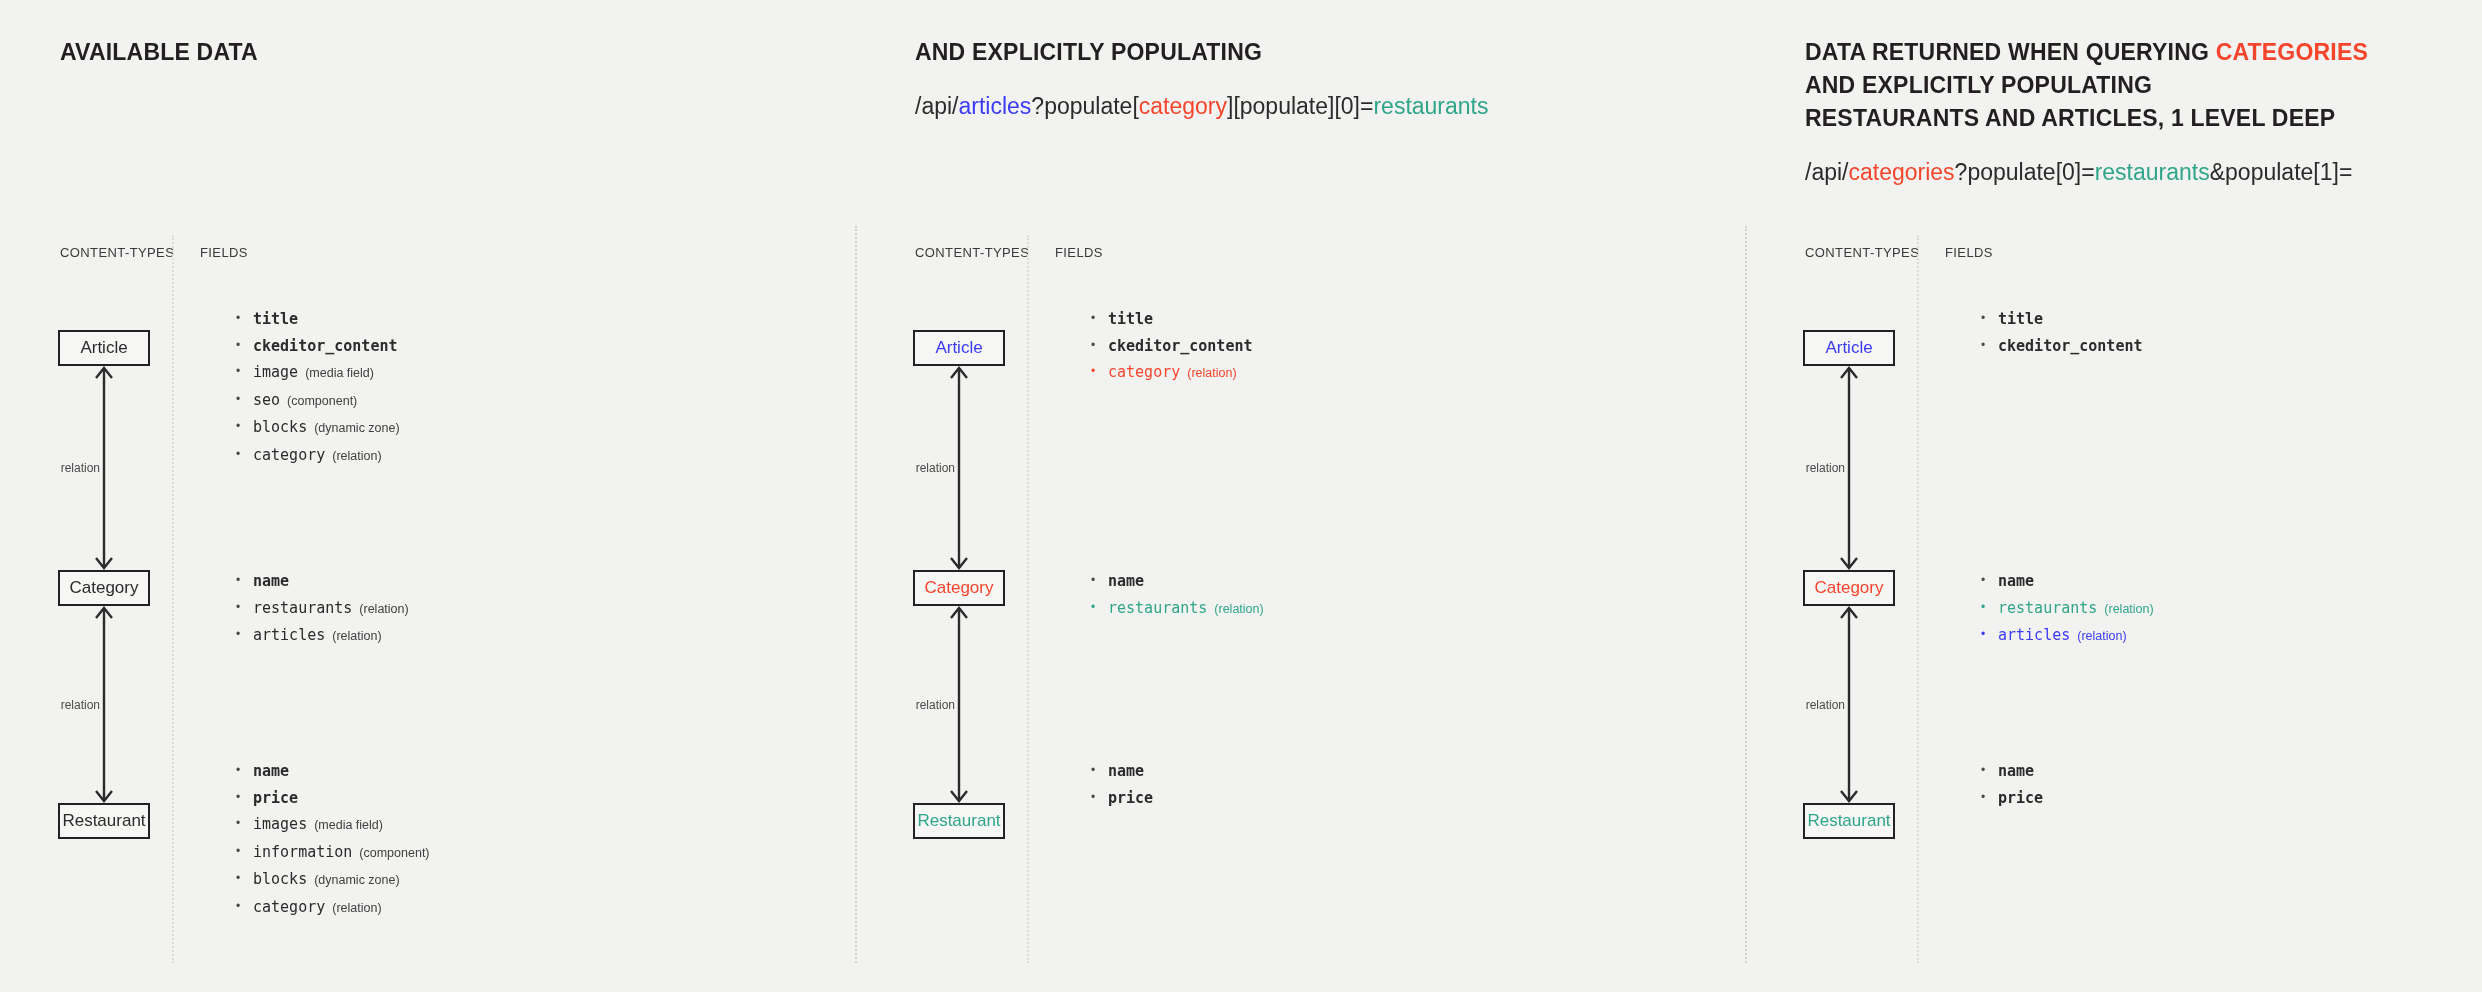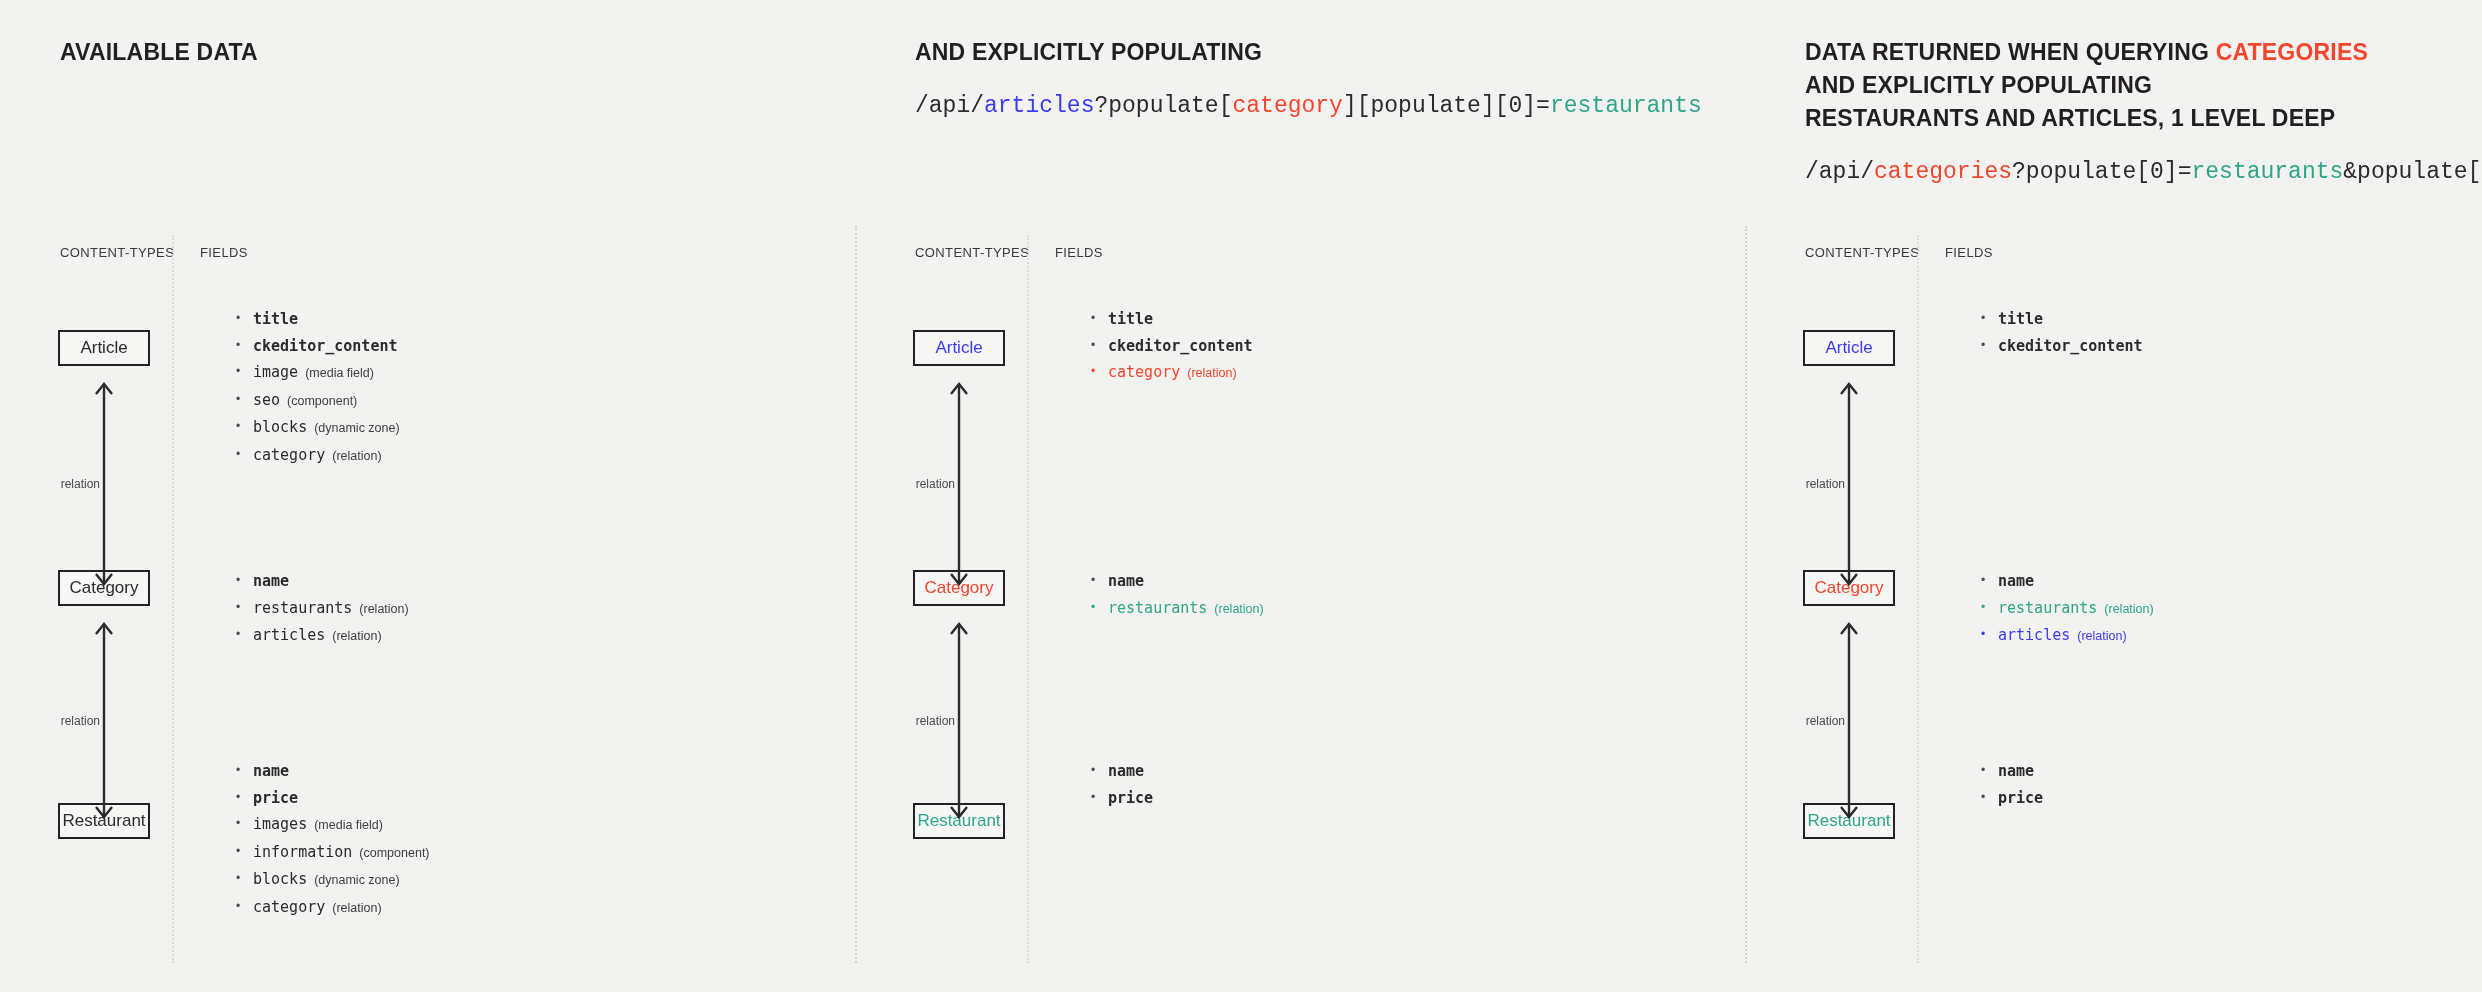--- a/index.html
+++ b/index.html
@@ -37,21 +37,21 @@
     font-size:12.5px;line-height:17px;color:#3b3b3b;
     padding-left:16px;position:relative;
   }
   .bullets li:before{
     content:"\2022";position:absolute;left:2px;top:-1px;
     color:#7a7a7a;font-size:12px;
   }
   .bullets li b{font-weight:bold;color:#1c1c1c;}
 
   .url{
-    font-family:Liberation Mono, monospace;
+    font-family:Liberation Sans, sans-serif;
     font-size:23px;line-height:30px;color:#2b2b2b;
     margin-top:22px;white-space:nowrap;
   }
 
   
   .col-caption{
     position:absolute;font-size:13px;letter-spacing:.4px;color:#3a3a3a;
     top:245px;
   }
   .cap-ct{left:60px;}
@@ -70,21 +70,21 @@
     background:#f6f6f4;
     display:flex;align-items:center;justify-content:center;
     font-size:17px;color:#2b2b2b;
     box-sizing:border-box;
   }
   .ebox.blue{color:#3b3bf5;}
   .ebox.red{color:#f5452c;}
   .ebox.teal{color:#2fa58a;}
 
   
-  .conn{position:absolute;width:40px;margin-top:16px;}
+  .conn{position:absolute;width:40px;}
   .conn svg{display:block;}
   .conn .rel-label{
     position:absolute;right:24px;top:50%;transform:translateY(-50%);
     font-size:12px;color:#4a4a4a;white-space:nowrap;
   }
 
   
   .fgroup{position:absolute;}
   .fgroup ul{list-style:none;margin:16px;padding:0;}
   .fgroup li{

